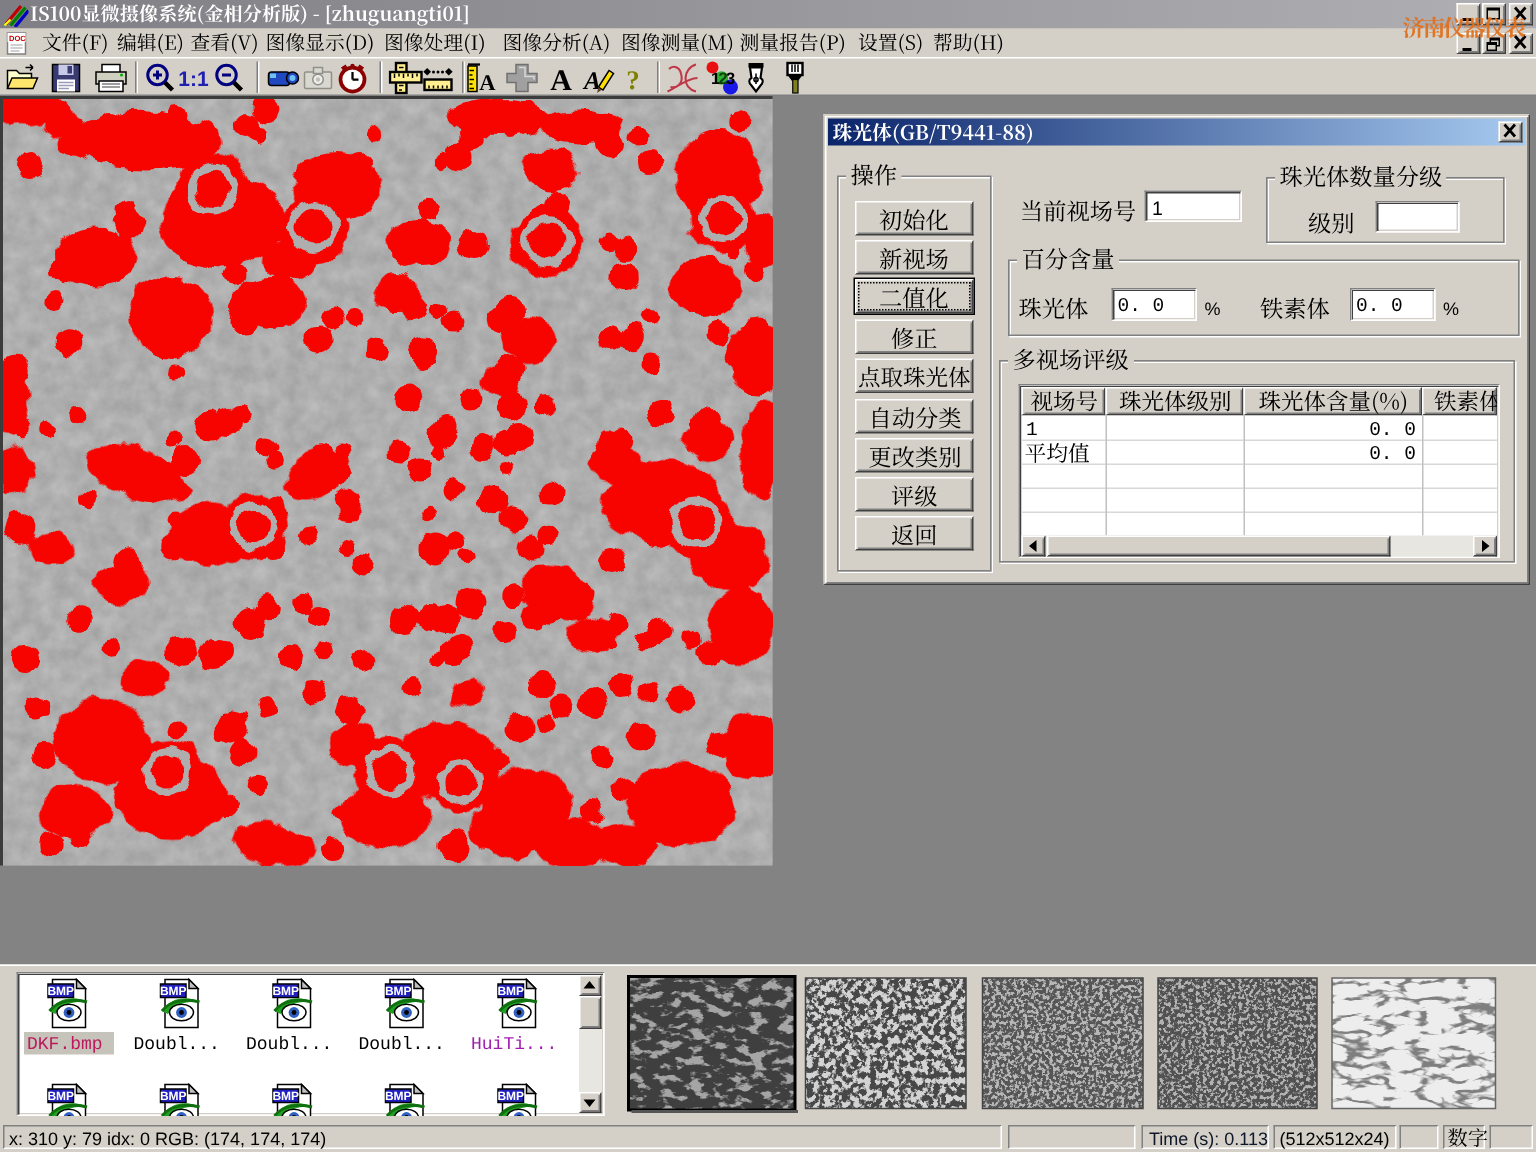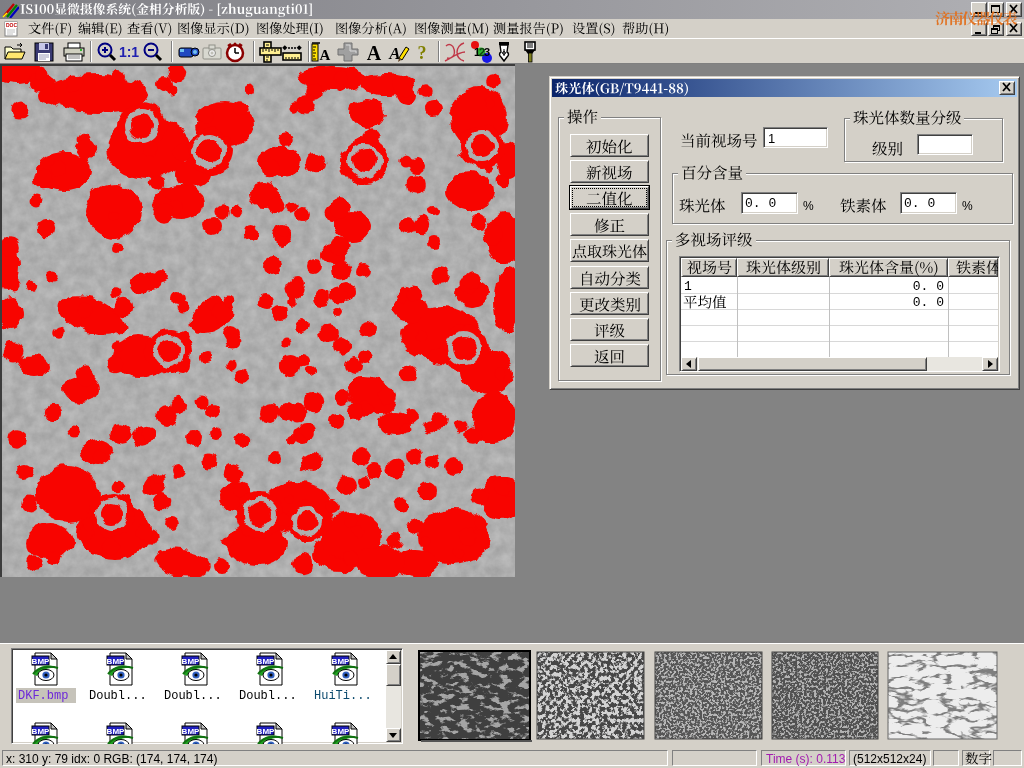--- a/index.html
+++ b/index.html
@@ -713,21 +713,21 @@
 <path d="M22 1 v6 h6 z" fill="#c0c0c0" stroke="#000"></path>
 <rect x="3" y="4" width="17" height="9" fill="#2020c0" stroke="#000"></rect>
 <text x="11.5" y="11.5" font-size="8" font-weight="bold" fill="#fff" text-anchor="middle" font-family="Liberation Sans">BMP</text>
 <path d="M4 22 C10 12 22 12 29 16 C22 15 12 17 8 24 z" fill="#20a020"></path>
 <ellipse cx="17" cy="23" rx="8" ry="5.5" fill="#fff" stroke="#000"></ellipse>
 <circle cx="17" cy="23" r="3.6" fill="#3060c0"></circle>
     <circle cx="17" cy="23" r="1.6" fill="#000"></circle>
 <path d="M4 22 C10 14 22 14 29 16" fill="none" stroke="#107010" stroke-width="2"></path>
 </svg>
 <div class="abs" style="left:16px;top:688px;width:60px;height:15px;background:#c6c3ba"></div>
-<div class="abs" style="left:18px;top:689px;font:12px 'Liberation Mono';color:#6d28d9;white-space:pre">DKF.bmp</div>
+<div class="abs" style="left:18px;top:689px;font:12px 'Liberation Mono';color:#be185d;white-space:pre">DKF.bmp</div>
 <svg class="abs" style="left:104px;top:652px" width="33" height="34">
 <path d="M6 1 h16 l6 6 v26 h-22 z" fill="#fff" stroke="#000"></path>
 <path d="M22 1 v6 h6 z" fill="#c0c0c0" stroke="#000"></path>
 <rect x="3" y="4" width="17" height="9" fill="#2020c0" stroke="#000"></rect>
 <text x="11.5" y="11.5" font-size="8" font-weight="bold" fill="#fff" text-anchor="middle" font-family="Liberation Sans">BMP</text>
 <path d="M4 22 C10 12 22 12 29 16 C22 15 12 17 8 24 z" fill="#20a020"></path>
 <ellipse cx="17" cy="23" rx="8" ry="5.5" fill="#fff" stroke="#000"></ellipse>
 <circle cx="17" cy="23" r="3.6" fill="#3060c0"></circle>
     <circle cx="17" cy="23" r="1.6" fill="#000"></circle>
 <path d="M4 22 C10 14 22 14 29 16" fill="none" stroke="#107010" stroke-width="2"></path>
@@ -761,21 +761,21 @@
 <path d="M6 1 h16 l6 6 v26 h-22 z" fill="#fff" stroke="#000"></path>
 <path d="M22 1 v6 h6 z" fill="#c0c0c0" stroke="#000"></path>
 <rect x="3" y="4" width="17" height="9" fill="#2020c0" stroke="#000"></rect>
 <text x="11.5" y="11.5" font-size="8" font-weight="bold" fill="#fff" text-anchor="middle" font-family="Liberation Sans">BMP</text>
 <path d="M4 22 C10 12 22 12 29 16 C22 15 12 17 8 24 z" fill="#20a020"></path>
 <ellipse cx="17" cy="23" rx="8" ry="5.5" fill="#fff" stroke="#000"></ellipse>
 <circle cx="17" cy="23" r="3.6" fill="#3060c0"></circle>
     <circle cx="17" cy="23" r="1.6" fill="#000"></circle>
 <path d="M4 22 C10 14 22 14 29 16" fill="none" stroke="#107010" stroke-width="2"></path>
 </svg>
-<div class="abs" style="left:314px;top:689px;font:12px 'Liberation Mono';color:#0c4a6e;white-space:pre">HuiTi...</div>
+<div class="abs" style="left:314px;top:689px;font:12px 'Liberation Mono';color:#a21caf;white-space:pre">HuiTi...</div>
 <div class="abs" style="left:12px;top:714px;width:373px;height:30px;overflow:hidden">
     <svg class="abs" style="left:17px;top:8px" width="33" height="34">
 <path d="M6 1 h16 l6 6 v26 h-22 z" fill="#fff" stroke="#000"></path>
 <path d="M22 1 v6 h6 z" fill="#c0c0c0" stroke="#000"></path>
 <rect x="3" y="4" width="17" height="9" fill="#2020c0" stroke="#000"></rect>
 <text x="11.5" y="11.5" font-size="8" font-weight="bold" fill="#fff" text-anchor="middle" font-family="Liberation Sans">BMP</text>
 <path d="M4 22 C10 12 22 12 29 16 C22 15 12 17 8 24 z" fill="#20a020"></path>
 <ellipse cx="17" cy="23" rx="8" ry="5.5" fill="#fff" stroke="#000"></ellipse>
 <circle cx="17" cy="23" r="3.6" fill="#3060c0"></circle>
       <circle cx="17" cy="23" r="1.6" fill="#000"></circle>
@@ -888,19 +888,19 @@
 </svg>
 <div class="abs" style="left:0;top:747px;width:1024px;height:21px;background:#d4d0c8"></div>
 <div class="abs" style="left:2px;top:750px;width:666px;height:16px;border:1px solid;border-color:#808080 #ffffff #ffffff #808080"></div>
 <div class="abs" style="left:672px;top:750px;width:85px;height:16px;border:1px solid;border-color:#808080 #ffffff #ffffff #808080"></div>
 <div class="abs" style="left:761px;top:750px;width:85px;height:16px;border:1px solid;border-color:#808080 #ffffff #ffffff #808080"></div>
 <div class="abs" style="left:849px;top:750px;width:82px;height:16px;border:1px solid;border-color:#808080 #ffffff #ffffff #808080"></div>
 <div class="abs" style="left:933px;top:750px;width:26px;height:16px;border:1px solid;border-color:#808080 #ffffff #ffffff #808080"></div>
 <div class="abs" style="left:962px;top:750px;width:28px;height:16px;border:1px solid;border-color:#808080 #ffffff #ffffff #808080"></div>
 <div class="abs" style="left:993px;top:750px;width:29px;height:16px;border:1px solid;border-color:#808080 #ffffff #ffffff #808080"></div>
 <div class="abs" style="left:6px;top:752px;font:12px 'Liberation Sans';color:#000">x: 310 y: 79 idx: 0 RGB: (174, 174, 174)</div>
-<div class="abs" style="left:766px;top:752px;font:12px 'Liberation Sans';color:#a21caf">Time (s): 0.113</div>
+<div class="abs" style="left:766px;top:752px;font:12px 'Liberation Sans';color:#0f172a">Time (s): 0.113</div>
 <div class="abs" style="left:853px;top:752px;font:12px 'Liberation Sans';color:#000">(512x512x24)</div>
 <svg style="position:absolute;left:964px;top:747.5px;overflow:visible" width="31" height="20">
     <path transform="translate(1,15.5)" d="M6.8 -10.4 5.6 -10.9C5.4 -10.2 5.1 -9.4 4.8 -8.9L5 -8.7C5.4 -9.1 5.9 -9.7 6.3 -10.2C6.6 -10.2 6.8 -10.3 6.8 -10.4ZM1.3 -10.8 1.2 -10.7C1.6 -10.2 2 -9.5 2.1 -8.9C2.8 -8.3 3.6 -9.9 1.3 -10.8ZM3.9 -4.7C4.3 -4.7 4.4 -4.8 4.5 -4.9L3.2 -5.3C3.1 -5 2.8 -4.5 2.6 -4H0.6L0.7 -3.6H2.4C2 -2.9 1.6 -2.3 1.4 -1.9C2.1 -1.7 3.1 -1.4 4 -1C3.2 -0.2 2.1 0.4 0.7 0.8L0.8 1C2.4 0.7 3.7 0.1 4.6 -0.7C5 -0.4 5.4 -0.1 5.6 0.1C6.3 0.4 6.6 -0.5 5.2 -1.3C5.7 -1.9 6.1 -2.6 6.4 -3.5C6.7 -3.5 6.8 -3.5 6.9 -3.7L6 -4.5L5.5 -4H3.5ZM5.5 -3.6C5.3 -2.8 5 -2.1 4.5 -1.6C4 -1.8 3.2 -1.9 2.3 -2C2.6 -2.5 3 -3.1 3.3 -3.6ZM9.9 -11 8.4 -11.3C8.1 -8.9 7.4 -6.4 6.6 -4.8L6.8 -4.7C7.3 -5.2 7.7 -5.9 8 -6.6C8.3 -5 8.7 -3.6 9.3 -2.4C8.5 -1.1 7.3 -0.1 5.6 0.9L5.7 1C7.5 0.3 8.7 -0.6 9.7 -1.7C10.3 -0.6 11.1 0.3 12.3 1.1C12.4 0.6 12.7 0.5 13.1 0.4L13.1 0.3C11.9 -0.4 10.9 -1.3 10.1 -2.3C11.2 -3.8 11.6 -5.7 11.9 -7.9H12.8C13 -7.9 13.1 -7.9 13.1 -8.1C12.7 -8.5 12 -9.1 12 -9.1L11.4 -8.3H8.7C9 -9 9.2 -9.8 9.4 -10.7C9.7 -10.7 9.8 -10.8 9.9 -11ZM8.6 -7.9H10.9C10.7 -6 10.4 -4.5 9.7 -3.1C9 -4.3 8.5 -5.6 8.2 -7ZM6.4 -9.2 5.8 -8.5H4.3V-10.8C4.6 -10.9 4.7 -11 4.8 -11.2L3.4 -11.3V-8.5L0.6 -8.5L0.7 -8.1H3C2.5 -7 1.6 -6 0.5 -5.3L0.6 -5C1.7 -5.6 2.7 -6.3 3.4 -7.2V-5.3H3.6C3.9 -5.3 4.3 -5.5 4.3 -5.6V-7.6C4.9 -7.1 5.6 -6.3 5.9 -5.7C6.8 -5.2 7.3 -7 4.3 -7.9V-8.1H7.1C7.3 -8.1 7.4 -8.2 7.5 -8.3C7.1 -8.7 6.4 -9.2 6.4 -9.2Z M19.4 -11.3 19.3 -11.2C19.8 -10.8 20.2 -10.1 20.3 -9.5C21.2 -8.8 22.1 -10.7 19.4 -11.3ZM15.8 -9.9 15.6 -9.9C15.6 -9 15.1 -8.2 14.6 -7.9C14.3 -7.8 14.1 -7.5 14.2 -7.2C14.4 -6.8 14.9 -6.8 15.2 -7.1C15.6 -7.3 16 -7.9 16 -8.8H24.8C24.6 -8.3 24.3 -7.6 24.1 -7.2L24.3 -7.1C24.8 -7.5 25.5 -8.2 25.9 -8.6C26.2 -8.6 26.4 -8.7 26.4 -8.7L25.4 -9.8L24.8 -9.2H15.9C15.9 -9.4 15.9 -9.7 15.8 -9.9ZM25.2 -4.7 24.5 -3.9H20.7V-5C21 -5.1 21.1 -5.2 21.2 -5.4C22 -5.8 22.9 -6.3 23.6 -6.7C23.9 -6.8 24 -6.8 24.1 -6.9L23.1 -7.8L22.5 -7.2H16.4L16.5 -6.8H22.3C21.9 -6.4 21.3 -5.8 20.7 -5.5L19.8 -5.5V-3.9H14.1L14.3 -3.5H19.8V-0.3C19.8 -0.1 19.7 -0 19.4 -0C19.1 -0 17.5 -0.1 17.5 -0.1V0.1C18.2 0.2 18.6 0.3 18.8 0.4C19 0.6 19.1 0.8 19.2 1.1C20.5 0.9 20.7 0.5 20.7 -0.2V-3.5H26C26.2 -3.5 26.3 -3.5 26.4 -3.7C25.9 -4.1 25.2 -4.7 25.2 -4.7Z" fill="#000000"></path>
   </svg>
 <svg style="position:absolute;left:934px;top:7px;overflow:visible" width="85" height="22">
     <path transform="translate(1,17)" d="M8 -12.8 7.9 -12.8C8.3 -12.3 8.6 -11.5 8.7 -10.8C10.1 -9.7 11.8 -12.4 8 -12.8ZM8.8 -5.2 6.6 -5.4V-3.2C6.6 -1.7 6.2 0 4 1.2L4.1 1.3C7.6 0.4 8.3 -1.5 8.3 -3.2V-4.8C8.6 -4.8 8.8 -5 8.8 -5.2ZM12.5 -5.1 10.2 -5.3V1.3H10.5C11.2 1.3 11.9 1 11.9 0.9V-4.7C12.3 -4.8 12.4 -4.9 12.5 -5.1ZM1.5 -3.2C1.3 -3.2 0.8 -3.2 0.8 -3.2V-2.9C1.1 -2.9 1.3 -2.8 1.6 -2.7C1.9 -2.4 2 -1 1.7 0.6C1.8 1.1 2.2 1.3 2.5 1.3C3.2 1.3 3.7 0.9 3.8 0.1C3.8 -1.3 3.2 -1.8 3.1 -2.6C3.1 -3 3.2 -3.5 3.3 -4C3.5 -4.7 4.3 -7.8 4.8 -9.5L4.6 -9.5C2.2 -4 2.2 -4 1.9 -3.5C1.7 -3.2 1.7 -3.2 1.5 -3.2ZM0.6 -9.1 0.4 -9C1 -8.5 1.6 -7.7 1.8 -6.9C3.3 -5.9 4.6 -8.9 0.6 -9.1ZM1.8 -12.5 1.7 -12.4C2.2 -11.9 2.9 -11 3.1 -10.2C4.7 -9.1 6 -12.2 1.8 -12.5ZM13 -11.8 12.1 -10.5H4.8L5 -10.1H6.8C7.2 -8.9 7.7 -8 8.4 -7.3C7.4 -6.3 5.9 -5.5 4.2 -5L4.3 -4.8C6.2 -5.1 7.9 -5.8 9.3 -6.6C10.4 -5.8 11.8 -5.4 13.4 -5C13.6 -5.8 14 -6.4 14.7 -6.6V-6.7C13.2 -6.8 11.7 -7 10.5 -7.5C11.4 -8.2 12 -9.1 12.5 -10.1H14.2C14.4 -10.1 14.5 -10.2 14.6 -10.3C14 -10.9 13 -11.8 13 -11.8ZM9.2 -8C8.3 -8.5 7.6 -9.2 7.1 -10.1H10.4C10.1 -9.4 9.7 -8.7 9.2 -8Z M18.4 -7.5 18.2 -7.4C18.6 -6.9 19 -6 19 -5.3C20.2 -4.2 21.8 -6.7 18.4 -7.5ZM22.4 -12.6 20.1 -12.8V-10.6H14.1L14.2 -10.1H20.1V-8.2H17.2L15.3 -8.9V1.3H15.6C16.4 1.3 17.1 0.9 17.1 0.7V-7.7H25.1V-0.8C25.1 -0.6 25 -0.5 24.8 -0.5C24.4 -0.5 22.8 -0.6 22.8 -0.6V-0.4C23.6 -0.3 23.9 -0.1 24.2 0.2C24.4 0.4 24.5 0.8 24.6 1.4C26.6 1.2 26.9 0.5 26.9 -0.7V-7.4C27.2 -7.5 27.4 -7.6 27.5 -7.7L25.8 -9.1L24.9 -8.2H21.9V-10.1H27.5C27.7 -10.1 27.9 -10.2 28 -10.4C27.2 -11 26 -11.9 26 -11.9L25 -10.6H21.9V-12.2C22.3 -12.2 22.4 -12.4 22.4 -12.6ZM23.3 -5.8 22.6 -5H21.8C22.4 -5.5 23 -6.2 23.4 -6.7C23.7 -6.7 23.9 -6.8 24 -7L22 -7.6C21.8 -6.8 21.6 -5.7 21.3 -5H17.8L17.9 -4.5H20.1V-2.7H17.4L17.6 -2.3H20.1V0.9H20.4C21.3 0.9 21.8 0.6 21.8 0.5V-2.3H24.4C24.6 -2.3 24.8 -2.4 24.8 -2.5C24.2 -3 23.3 -3.7 23.3 -3.7L22.5 -2.7H21.8V-4.5H24.3C24.5 -4.5 24.7 -4.6 24.7 -4.8C24.2 -5.2 23.3 -5.8 23.3 -5.8Z M34.4 -12.5 34.3 -12.4C34.8 -11.5 35.4 -10.2 35.5 -9C37 -7.7 38.5 -10.9 34.4 -12.5ZM31.4 -8.3 30.8 -8.5C31.4 -9.4 31.9 -10.5 32.4 -11.7C32.7 -11.7 32.9 -11.8 33 -12L30.4 -12.8C29.8 -9.8 28.5 -6.8 27.3 -4.9L27.4 -4.8C28.1 -5.3 28.6 -5.8 29.2 -6.4V1.3H29.5C30.2 1.3 31 0.9 31 0.8V-8C31.3 -8 31.4 -8.1 31.4 -8.3ZM40.9 -10.9 38.5 -11.5C38.1 -8.5 37.4 -6 36.2 -3.8C34.6 -5.6 33.5 -7.9 33 -11L32.8 -10.9C33.1 -7.2 34 -4.6 35.4 -2.6C34.2 -1 32.9 0.2 31.2 1.2L31.3 1.3C33.2 0.6 34.7 -0.4 36 -1.7C37 -0.4 38.2 0.5 39.7 1.3C40.1 0.5 40.8 0 41.6 -0L41.7 -0.2C40 -0.9 38.4 -1.7 37.1 -2.9C38.7 -4.9 39.7 -7.5 40.4 -10.6C40.7 -10.6 40.9 -10.7 40.9 -10.9Z M50.3 -8.1V-8.4H52.1V-7.6H52.4C52.9 -7.6 53.7 -7.9 53.8 -8V-10.9C54.1 -11 54.3 -11.1 54.4 -11.2L52.8 -12.5L52 -11.6H50.4L48.7 -12.3V-7.6H48.9C49.2 -7.6 49.4 -7.7 49.6 -7.8C49.9 -7.4 50.2 -6.9 50.3 -6.5C51.5 -5.8 52.5 -7.7 50.2 -8.1C50.3 -8.1 50.3 -8.1 50.3 -8.1ZM44.1 -7.6V-8.4H45.8V-7.8H46.1C46.2 -7.8 46.4 -7.8 46.6 -7.9C46.4 -7.4 46.1 -6.8 45.7 -6.3H41L41.1 -5.9H45.4C44.4 -4.7 42.9 -3.6 40.9 -2.8L41 -2.6C41.6 -2.8 42.1 -2.9 42.6 -3.1V1.4H42.9C43.5 1.4 44.2 1 44.2 0.9V0.3H45.9V1.1H46.2C46.7 1.1 47.5 0.7 47.5 0.6V-2.8C47.8 -2.8 48 -3 48 -3.1L46.5 -4.2L45.7 -3.4H44.3L43.9 -3.6C45.4 -4.3 46.5 -5 47.3 -5.9H49.2C49.9 -5 50.7 -4.2 51.9 -3.6L51.7 -3.4H50.2L48.5 -4.1V1.3H48.8C49.4 1.3 50.1 0.9 50.1 0.8V0.3H51.9V1.1H52.2C52.7 1.1 53.5 0.8 53.5 0.7V-2.7L53.7 -2.8L54.5 -2.6C54.6 -3.4 54.8 -4 55.2 -4.3L55.2 -4.4C52.7 -4.6 50.9 -5.1 49.7 -5.9H54.6C54.9 -5.9 55 -6 55 -6.1C54.4 -6.7 53.4 -7.5 53.4 -7.5L52.5 -6.3H47.7C47.9 -6.6 48.1 -6.9 48.3 -7.2C48.6 -7.2 48.8 -7.3 48.9 -7.5L47.1 -8.1C47.3 -8.1 47.4 -8.2 47.4 -8.2V-11C47.7 -11 47.9 -11.2 48 -11.3L46.4 -12.4L45.6 -11.6H44.1L42.5 -12.3V-7.2H42.7C43.4 -7.2 44.1 -7.5 44.1 -7.6ZM51.9 -3V-0.2H50.1V-3ZM45.9 -3V-0.2H44.2V-3ZM52.1 -11.2V-8.8H50.3V-11.2ZM45.8 -11.2V-8.8H44.1V-11.2Z M61.4 -12.5 61.3 -12.4C61.8 -11.5 62.4 -10.2 62.5 -9C64 -7.7 65.5 -10.9 61.4 -12.5ZM58.4 -8.3 57.8 -8.5C58.4 -9.4 58.9 -10.5 59.4 -11.7C59.7 -11.7 59.9 -11.8 60 -12L57.4 -12.8C56.8 -9.8 55.5 -6.8 54.3 -4.9L54.4 -4.8C55 -5.3 55.6 -5.8 56.2 -6.4V1.3H56.5C57.2 1.3 58 0.9 58 0.8V-8C58.3 -8 58.4 -8.1 58.4 -8.3ZM67.9 -10.9 65.5 -11.5C65.1 -8.5 64.4 -6 63.2 -3.8C61.6 -5.6 60.5 -7.9 60 -11L59.8 -10.9C60.1 -7.2 61 -4.6 62.4 -2.6C61.2 -1 59.9 0.2 58.2 1.2L58.3 1.3C60.2 0.6 61.7 -0.4 63 -1.7C64 -0.4 65.2 0.5 66.7 1.3C67.1 0.5 67.8 0 68.6 -0L68.7 -0.2C67 -0.9 65.4 -1.7 64.1 -2.9C65.7 -4.9 66.7 -7.5 67.3 -10.6C67.7 -10.6 67.9 -10.7 67.9 -10.9Z M76.4 -12.6 74.1 -12.8V-10.9H68.9L69 -10.5H74.1V-8.8H69.6L69.8 -8.4H74.1V-6.7H68.2L68.3 -6.2H73.1C72 -4.6 70.1 -3 67.8 -1.9L67.9 -1.7C69.3 -2.1 70.5 -2.6 71.7 -3.1V-1.1C71.7 -0.8 71.6 -0.6 70.9 -0.2L72 1.5C72.1 1.5 72.3 1.3 72.3 1.2C74.3 0.1 75.8 -0.9 76.7 -1.5L76.6 -1.7C75.5 -1.4 74.4 -1.1 73.5 -0.8V-4.2C74.3 -4.8 75 -5.4 75.6 -6.2C76.4 -2.5 78 -0.2 80.7 0.9C80.7 0.1 81.3 -0.6 82.1 -1L82.1 -1.2C80.5 -1.5 79.1 -2 77.9 -3C79.1 -3.4 80.3 -4 81.2 -4.5C81.5 -4.4 81.6 -4.5 81.7 -4.6L79.7 -6C79.3 -5.3 78.4 -4.2 77.6 -3.4C76.9 -4.1 76.3 -5 75.9 -6.2H81.5C81.7 -6.2 81.9 -6.3 81.9 -6.5C81.3 -7.1 80.2 -7.9 80.2 -7.9L79.3 -6.7H75.9V-8.4H80.4C80.6 -8.4 80.7 -8.5 80.8 -8.7C80.2 -9.2 79.2 -10 79.2 -10L78.3 -8.8H75.9V-10.5H80.9C81.1 -10.5 81.3 -10.6 81.3 -10.7C80.7 -11.3 79.7 -12.2 79.7 -12.2L78.8 -10.9H75.9V-12.2C76.3 -12.3 76.4 -12.4 76.4 -12.6Z" fill="#e0701e" fill-opacity="0.95"></path>
   </svg>
 </body></html>

